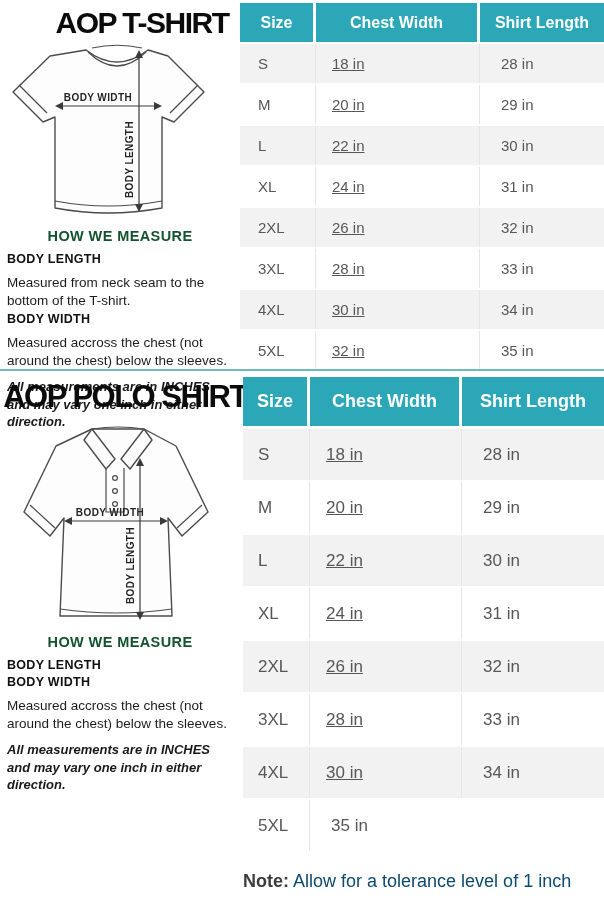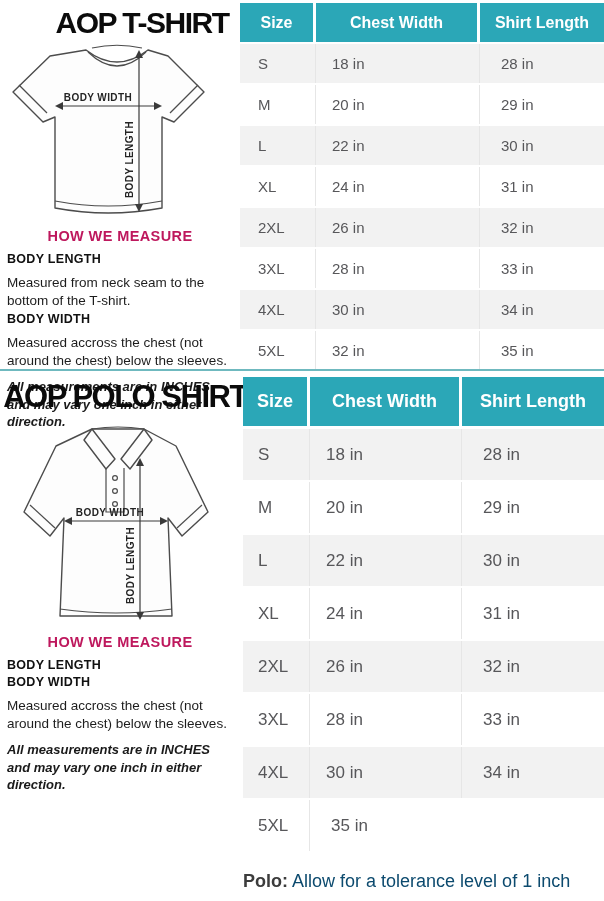--- a/index.html
+++ b/index.html
@@ -25,21 +25,21 @@
   .outline{fill:#fdfdfd;stroke:#4c4c4c;stroke-width:1.4;stroke-linejoin:round;}
   .thin{fill:none;stroke:#4c4c4c;stroke-width:1.2;}
   .meas{stroke:#3a3a3a;stroke-width:1.2;}
   .head{fill:#3a3a3a;}
   .dlabel{font-family:"Liberation Sans",sans-serif;font-size:10px;font-weight:700;
           fill:#242424;letter-spacing:.4px;}
 
   .measure-wrap{position:absolute;left:0;width:240px;}
   .mw-top{top:228px;}
   .mw-bottom{top:634px;}
-  .how{ text-align:center;font-weight:700;font-size:14.5px;color:#be185d;
+  .how{ text-align:center;font-weight:700;font-size:14.5px;color:#14532d;
         letter-spacing:.4px;margin-bottom:8px;}
   .measure{padding:0 7px;margin-bottom:3px;}
   .m-label{font-weight:700;font-size:12.5px;color:#111;letter-spacing:.3px;}
   .m-text{font-size:13.5px;line-height:1.3;color:#1d1d1d;margin-top:8px;}
   .disclaimer{padding:0 7px;margin-top:9px;font-size:13px;line-height:1.35;
               font-weight:700;font-style:italic;color:#1a1a1a;}
 
   
   .divider{position:absolute;left:0;top:369px;width:604px;height:2px;background:var(--divider);}
 
@@ -64,21 +64,21 @@
   .tbl-bottom .t-row{height:53px;}
   .tbl-bottom .bc{line-height:51px;font-size:17px;}
 
   .tbl-top .hc1,.tbl-top .bc1{width:76px;}
   .tbl-top .hc2,.tbl-top .bc2{width:164px;}
   .tbl-top .hc3,.tbl-top .bc3{width:124px;}
   .tbl-bottom .hc1,.tbl-bottom .bc1{width:67px;}
   .tbl-bottom .hc2,.tbl-bottom .bc2{width:152px;}
   .tbl-bottom .hc3,.tbl-bottom .bc3{width:142px;}
   .bc1{padding-left:18px;}
-  .bc2{padding-left:16px;}
+  .bc2{padding-left:16px;text-decoration:underline;}
   .bc3{padding-left:21px;}
   .tbl-bottom .bc1{padding-left:15px;}
 
   
   .footnote{position:absolute;left:243px;top:871px;font-size:18px;white-space:nowrap;}
   .fn-label{font-weight:700;color:#3c3c3c;}
   .fn-text{color:#0c4a6e;}
 </style>
 </head>
 <body>
@@ -268,17 +268,17 @@
         <div class="bc bc3">34 in</div>
       </div>
       <div class="t-row">
         <div class="bc bc1">5XL</div>
         <div class="bc bc3">35 in</div>
       </div>
     </div>
   </div>
 
   <div class="footnote">
-    <span class="fn-label">Polo:</span>
+    <span class="fn-label">Note:</span>
     <span class="fn-text">Allow for a tolerance level of 1 inch</span>
   </div>
 
 </div>
 
 </body></html>

